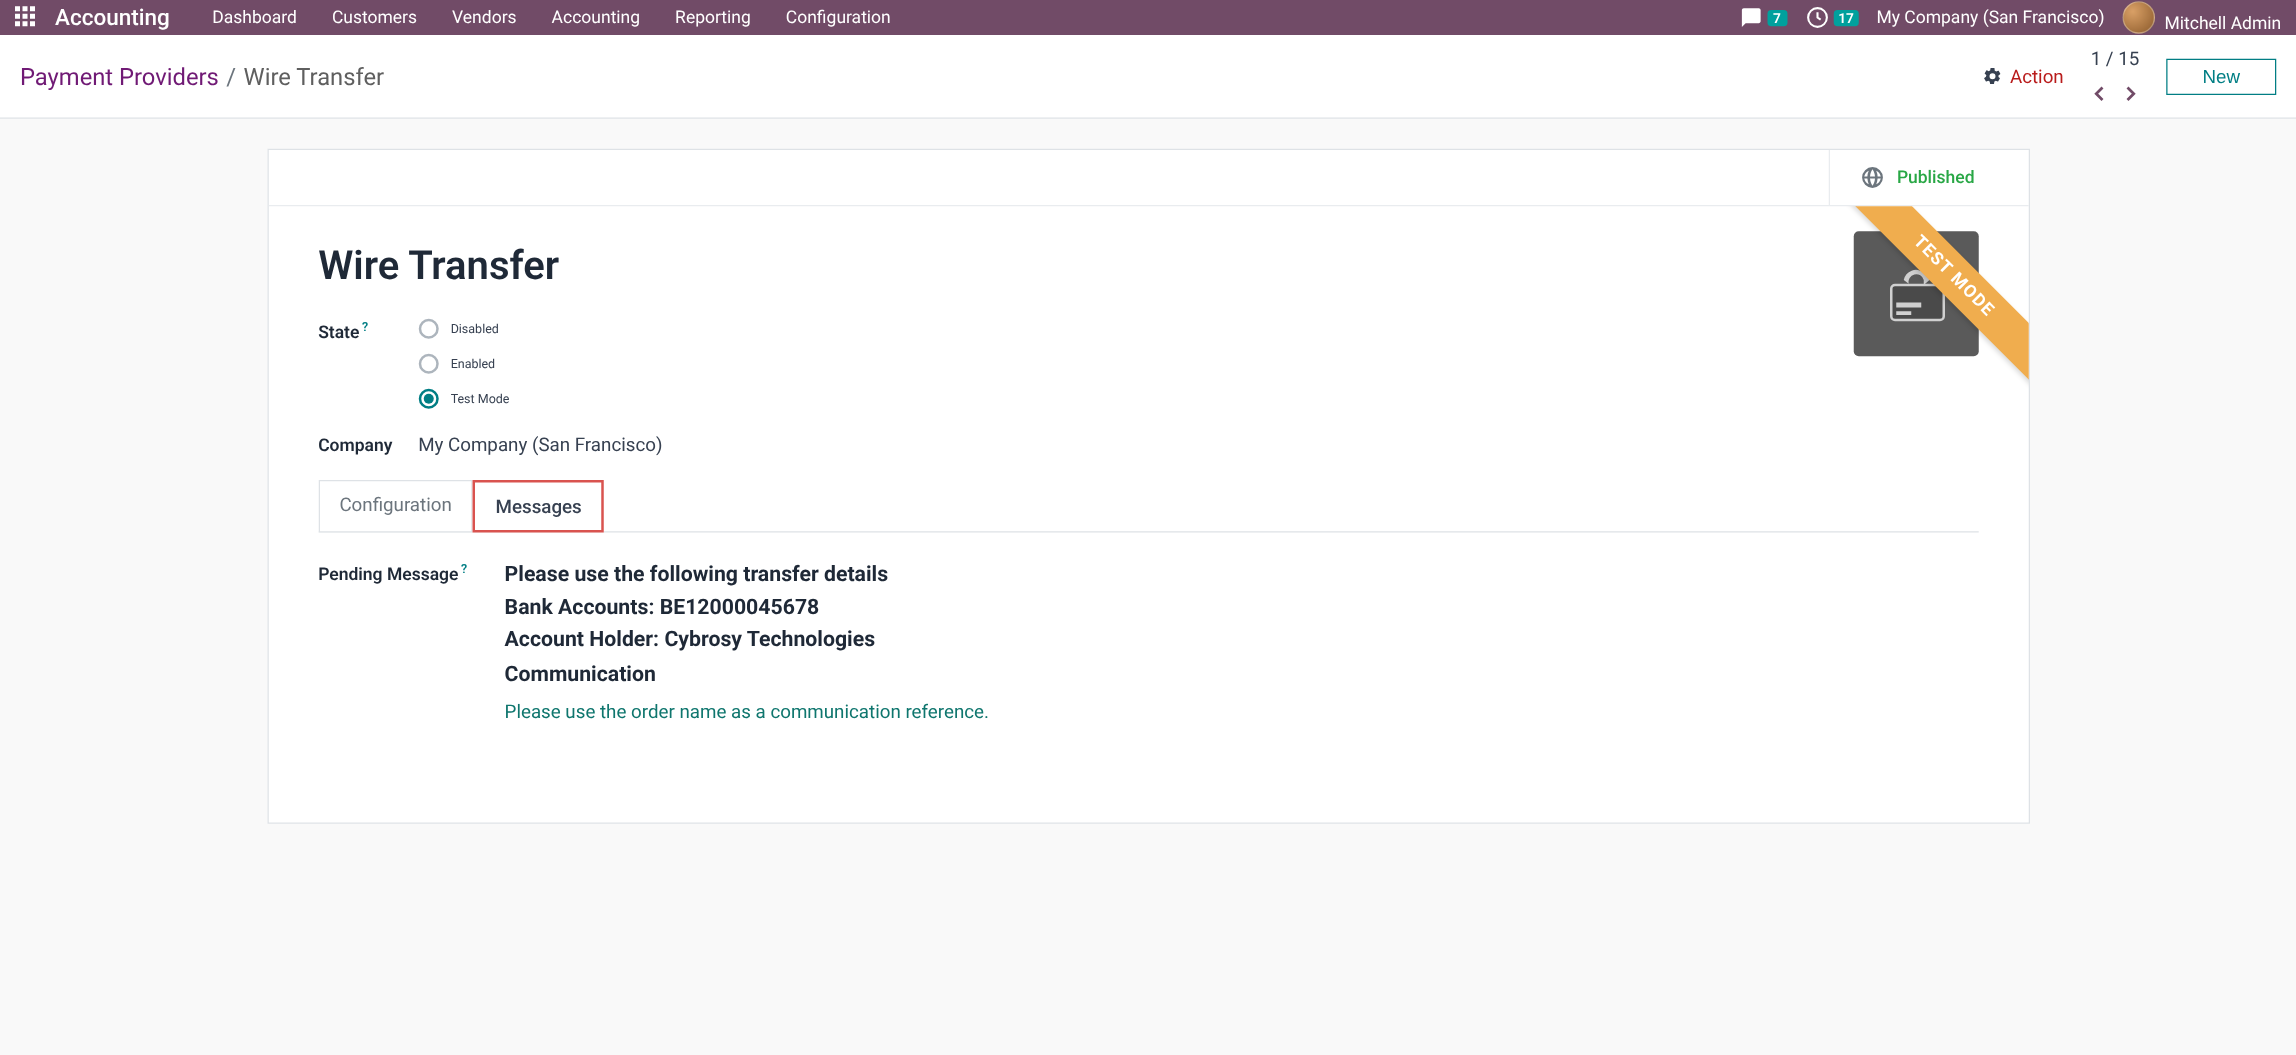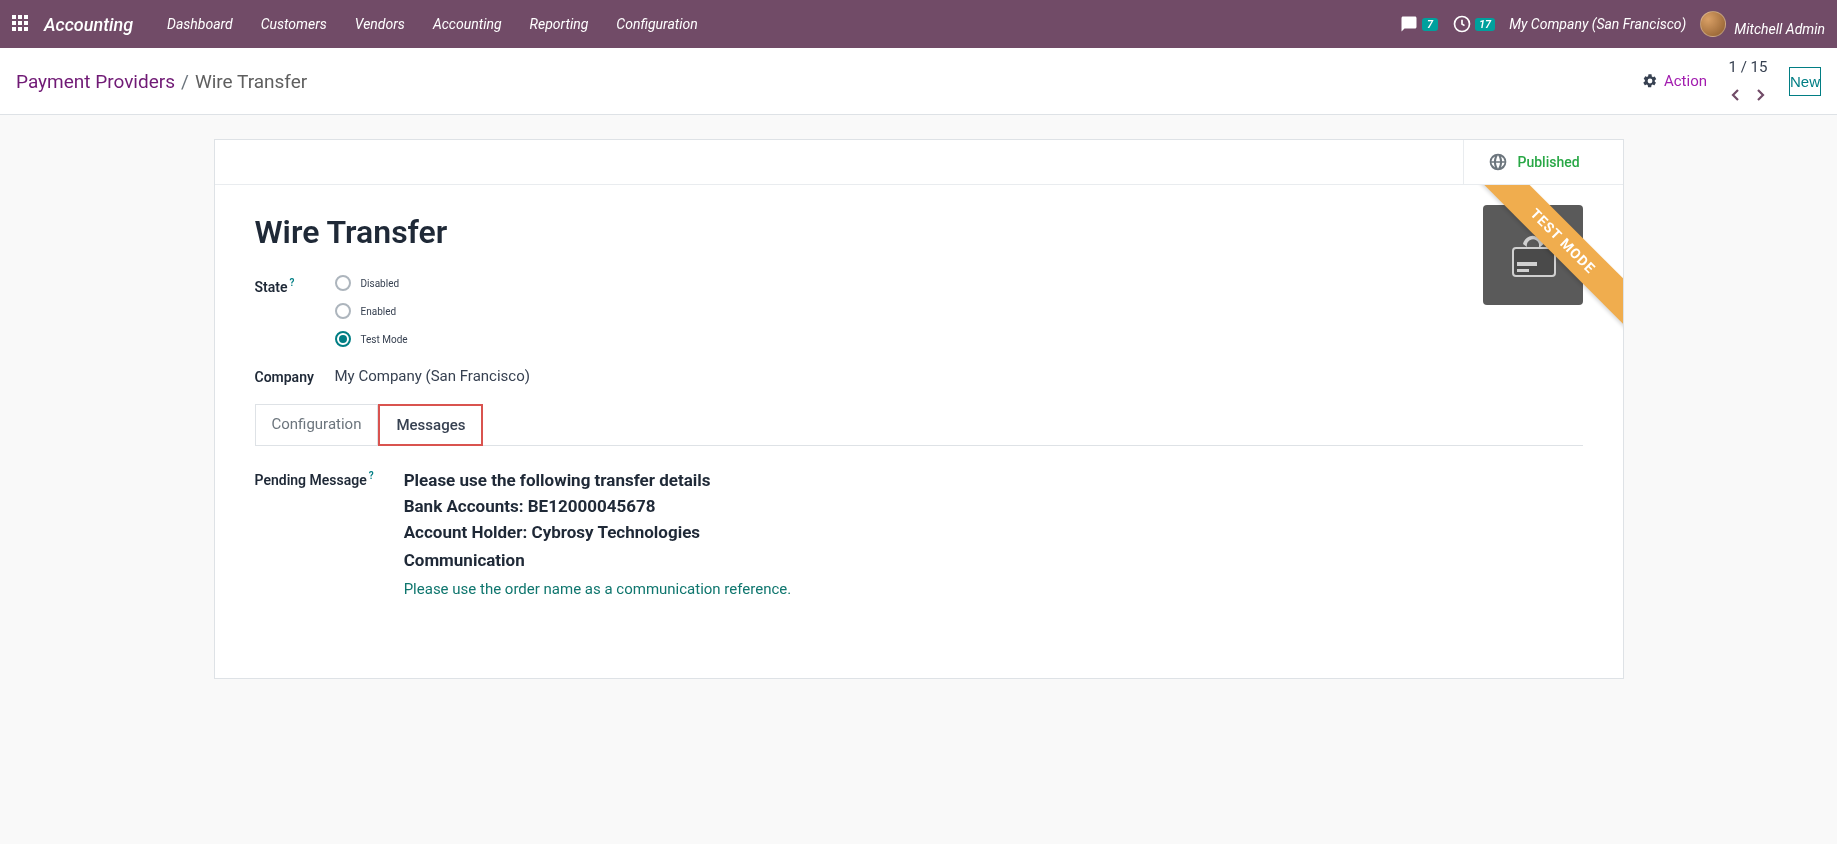--- a/index.html
+++ b/index.html
@@ -7,25 +7,24 @@
     font-family: -apple-system, BlinkMacSystemFont, "Segoe UI", Roboto, "Helvetica Neue", Arial, sans-serif;
     font-size: 14px;
     color: #374151;
     background: #f9f9f9;
   }
 
   
   .topbar {
     background: #714B67;
     color: #fff;
-    height: 48px;
+    height: 28px;
     display: flex;
     align-items: center;
     padding: 0 12px;
-    font-style: italic;
   }
   .topbar-left { display: flex; align-items: center; gap: 0; }
   .apps-icon {
     width: 18px; height: 18px;
     display: grid; grid-template-columns: repeat(3,4px); grid-template-rows: repeat(3,4px);
     gap: 2px; margin-right: 14px; cursor: pointer;
   }
   .apps-icon span { background:#fff; width:4px; height:4px; display:block; }
   .brand { font-size: 18px; font-weight: 500; margin-right: 20px; }
   .nav-links { display:flex; }
@@ -52,27 +51,27 @@
     border-bottom:1px solid #dee2e6;
     padding: 10px 16px;
     display:flex; align-items:center;
   }
   .breadcrumb { font-size:19px; display:flex; align-items:center; gap:6px; }
   .breadcrumb a { color:#701a75; text-decoration:none; cursor:pointer;text-align:center; }
   .breadcrumb .sep { color:#6c757d; }
   .breadcrumb .current { color:#5f5f5f; }
 
   .controlbar-right { margin-left:auto; display:flex; align-items:center; gap:20px; }
-  .action-btn { display:flex; align-items:center; gap:6px; color:#a21caf; cursor:pointer; font-size:15px; }
+  .action-btn { display:flex; align-items:center; gap:6px; color:#b91c1c; cursor:pointer; font-size:15px; }
   .pager { display:flex; align-items:center; gap:10px; font-size:15px; color:#374151;flex-direction:column; }
   .pager-arrows { display:flex; gap:6px; }
   .pager-arrow { color:#714B67; cursor:pointer; padding:2px 4px; }
   .new-btn {
     border:1px solid #017e84; color:#017e84; background:#fff;
-    padding:5px 0; font-size:15px; cursor:pointer; border-radius:0;
+    padding:5px 28px; font-size:15px; cursor:pointer; border-radius:0;
   }
 
   
   .content-wrap { padding: 24px 80px; }
   .form-sheet {
     background:#fff; border:1px solid #dee2e6;
     max-width: 1410px; margin: 0 auto;
     position:relative;
   }
   .button-box {

